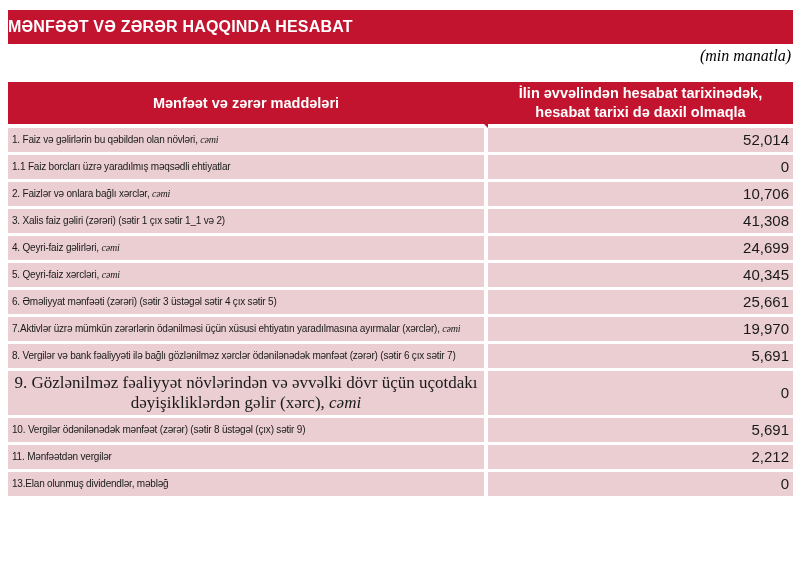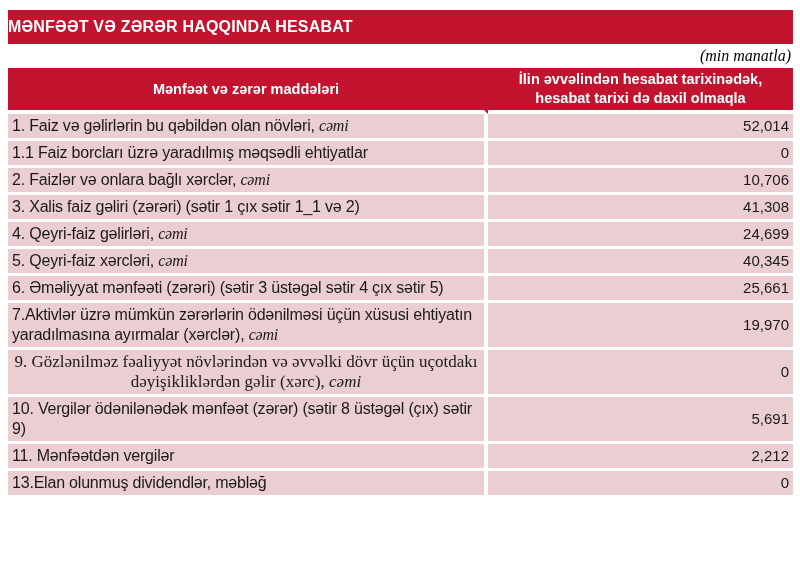--- a/index.html
+++ b/index.html
@@ -36,41 +36,42 @@
     line-height:24px;
     padding-right:2px;
     color:#000000;
   }
 
   table{
     width:785px;
     table-layout:fixed;
     border-collapse:separate;
     border-spacing:0;
+    margin-top:14px;
   }
   col.c1{ width:480px; }
   col.c2{ width:305px; }
 
   thead th{
     background:var(--red);
     color:#fff;
     font-weight:bold;
     font-size:14.5px;
     height:46px;
     vertical-align:middle;
     text-align:center;
     border-bottom:4px solid var(--sep);
     line-height:19px;
   }
   thead th.col1{ border-right:4px solid var(--red); }
 
   td{
     background:var(--pink);
     border-bottom:3px solid var(--sep);
-    font-size:16px;
+    font-size:10px;
     line-height:20px;
     padding:2px 4px;
     vertical-align:middle;
   }
   td.label{
     text-align:left;
     border-right:4px solid var(--sep);
     letter-spacing:-0.2px;
   }
   td.value{
@@ -138,20 +139,24 @@
         </tr>
         <tr>
           <td class="label">6. Əməliyyat mənfəəti (zərəri) (sətir 3 üstəgəl sətir 4 çıx sətir 5)</td>
           <td class="value">25,661</td>
         </tr>
         <tr>
           <td class="label">7.Aktivlər üzrə mümkün zərərlərin ödənilməsi üçün xüsusi ehtiyatın yaradılmasına ayırmalar (xərclər), <span class="cemi">cəmi</span></td>
           <td class="value">19,970</td>
         </tr>
         <tr>
+          <td class="label">8. Vergilər və bank fəaliyyəti ilə bağlı gözlənilməz xərclər ödənilənədək mənfəət (zərər) (sətir 6 çıx sətir 7)</td>
+          <td class="value">5,691</td>
+        </tr>
+        <tr>
           <td class="label serif">9. Gözlənilməz fəaliyyət növlərindən və əvvəlki dövr üçün uçotdakı dəyişikliklərdən gəlir (xərc), <span class="cemi">cəmi</span></td>
           <td class="value">0</td>
         </tr>
         <tr>
           <td class="label">10. Vergilər ödənilənədək mənfəət (zərər) (sətir 8 üstəgəl (çıx) sətir 9)</td>
           <td class="value">5,691</td>
         </tr>
         <tr>
           <td class="label">11. Mənfəətdən vergilər</td>
           <td class="value">2,212</td>

